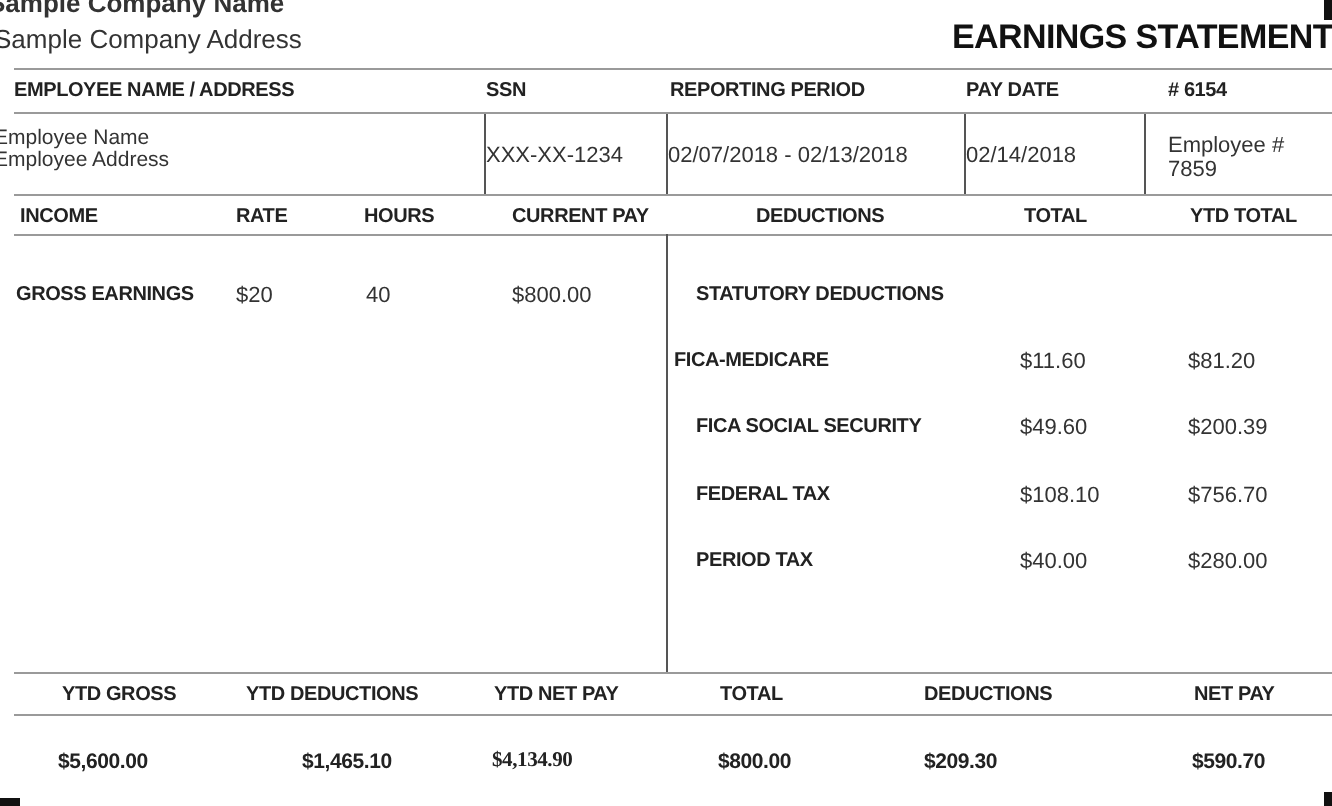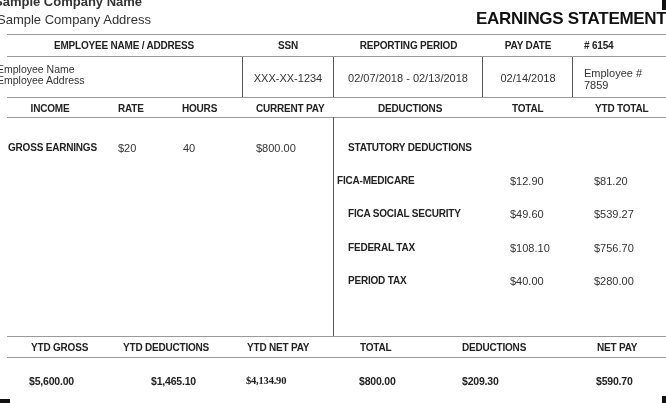--- a/index.html
+++ b/index.html
@@ -4,21 +4,21 @@
 <style>
   html, body { margin:0; padding:0; }
   body { width:666px; height:403px; background:#fff; position:relative; overflow:hidden;
          font-family:"Liberation Sans", sans-serif; color:#222; }
   .abs { position:absolute; }
   .bold { font-weight:bold; }
   .hdr { font-size:10px; font-weight:bold; color:#222; letter-spacing:-0.2px; }
   .txt { font-size:11px; color:#333; }
   .hline { position:absolute; height:1px; background:#9a9a9a; }
   .vline { position:absolute; width:1px; background:#555; }
-  .center { text-align:center; }
+  .center { }
   .marker { position:absolute; background:#111; }
 </style>
 </head>
 <body>
 
 <div class="abs txt" style="left:-6px;top:-6px;font-size:13px;font-weight:bold;color:#333;">Sample Company Name</div>
 <div class="abs txt" style="left:-3px;top:12px;font-size:13px;color:#333;">Sample Company Address</div>
 <div class="abs bold" style="left:476px;top:9px;font-size:17px;color:#111;letter-spacing:-0.3px;white-space:nowrap;">EARNINGS STATEMENT</div>
 
 <div class="marker" style="left:662px;top:0;width:4px;height:10px;"></div>
@@ -58,26 +58,26 @@
 <div class="vline" style="left:333px;top:117px;height:219px;"></div>
 
 <div class="abs hdr" style="left:8px;top:142px;">GROSS EARNINGS</div>
 <div class="abs txt" style="left:118px;top:142px;">$20</div>
 <div class="abs txt" style="left:183px;top:142px;">40</div>
 <div class="abs txt" style="left:256px;top:142px;">$800.00</div>
 
 <div class="abs hdr" style="left:348px;top:142px;">STATUTORY DEDUCTIONS</div>
 
 <div class="abs hdr" style="left:337px;top:175px;">FICA-MEDICARE</div>
-<div class="abs txt" style="left:510px;top:175px;">$12.90</div>
+<div class="abs txt" style="left:510px;top:175px;">$11.60</div>
 <div class="abs txt" style="left:594px;top:175px;">$81.20</div>
 
 <div class="abs hdr" style="left:348px;top:208px;">FICA SOCIAL SECURITY</div>
 <div class="abs txt" style="left:510px;top:208px;">$49.60</div>
-<div class="abs txt" style="left:594px;top:208px;">$539.27</div>
+<div class="abs txt" style="left:594px;top:208px;">$200.39</div>
 
 <div class="abs hdr" style="left:348px;top:242px;">FEDERAL TAX</div>
 <div class="abs txt" style="left:510px;top:242px;">$108.10</div>
 <div class="abs txt" style="left:594px;top:242px;">$756.70</div>
 
 <div class="abs hdr" style="left:348px;top:275px;">PERIOD TAX</div>
 <div class="abs txt" style="left:510px;top:275px;">$40.00</div>
 <div class="abs txt" style="left:594px;top:275px;">$280.00</div>
 
 <div class="hline" style="left:7px;right:0;top:336px;"></div>

